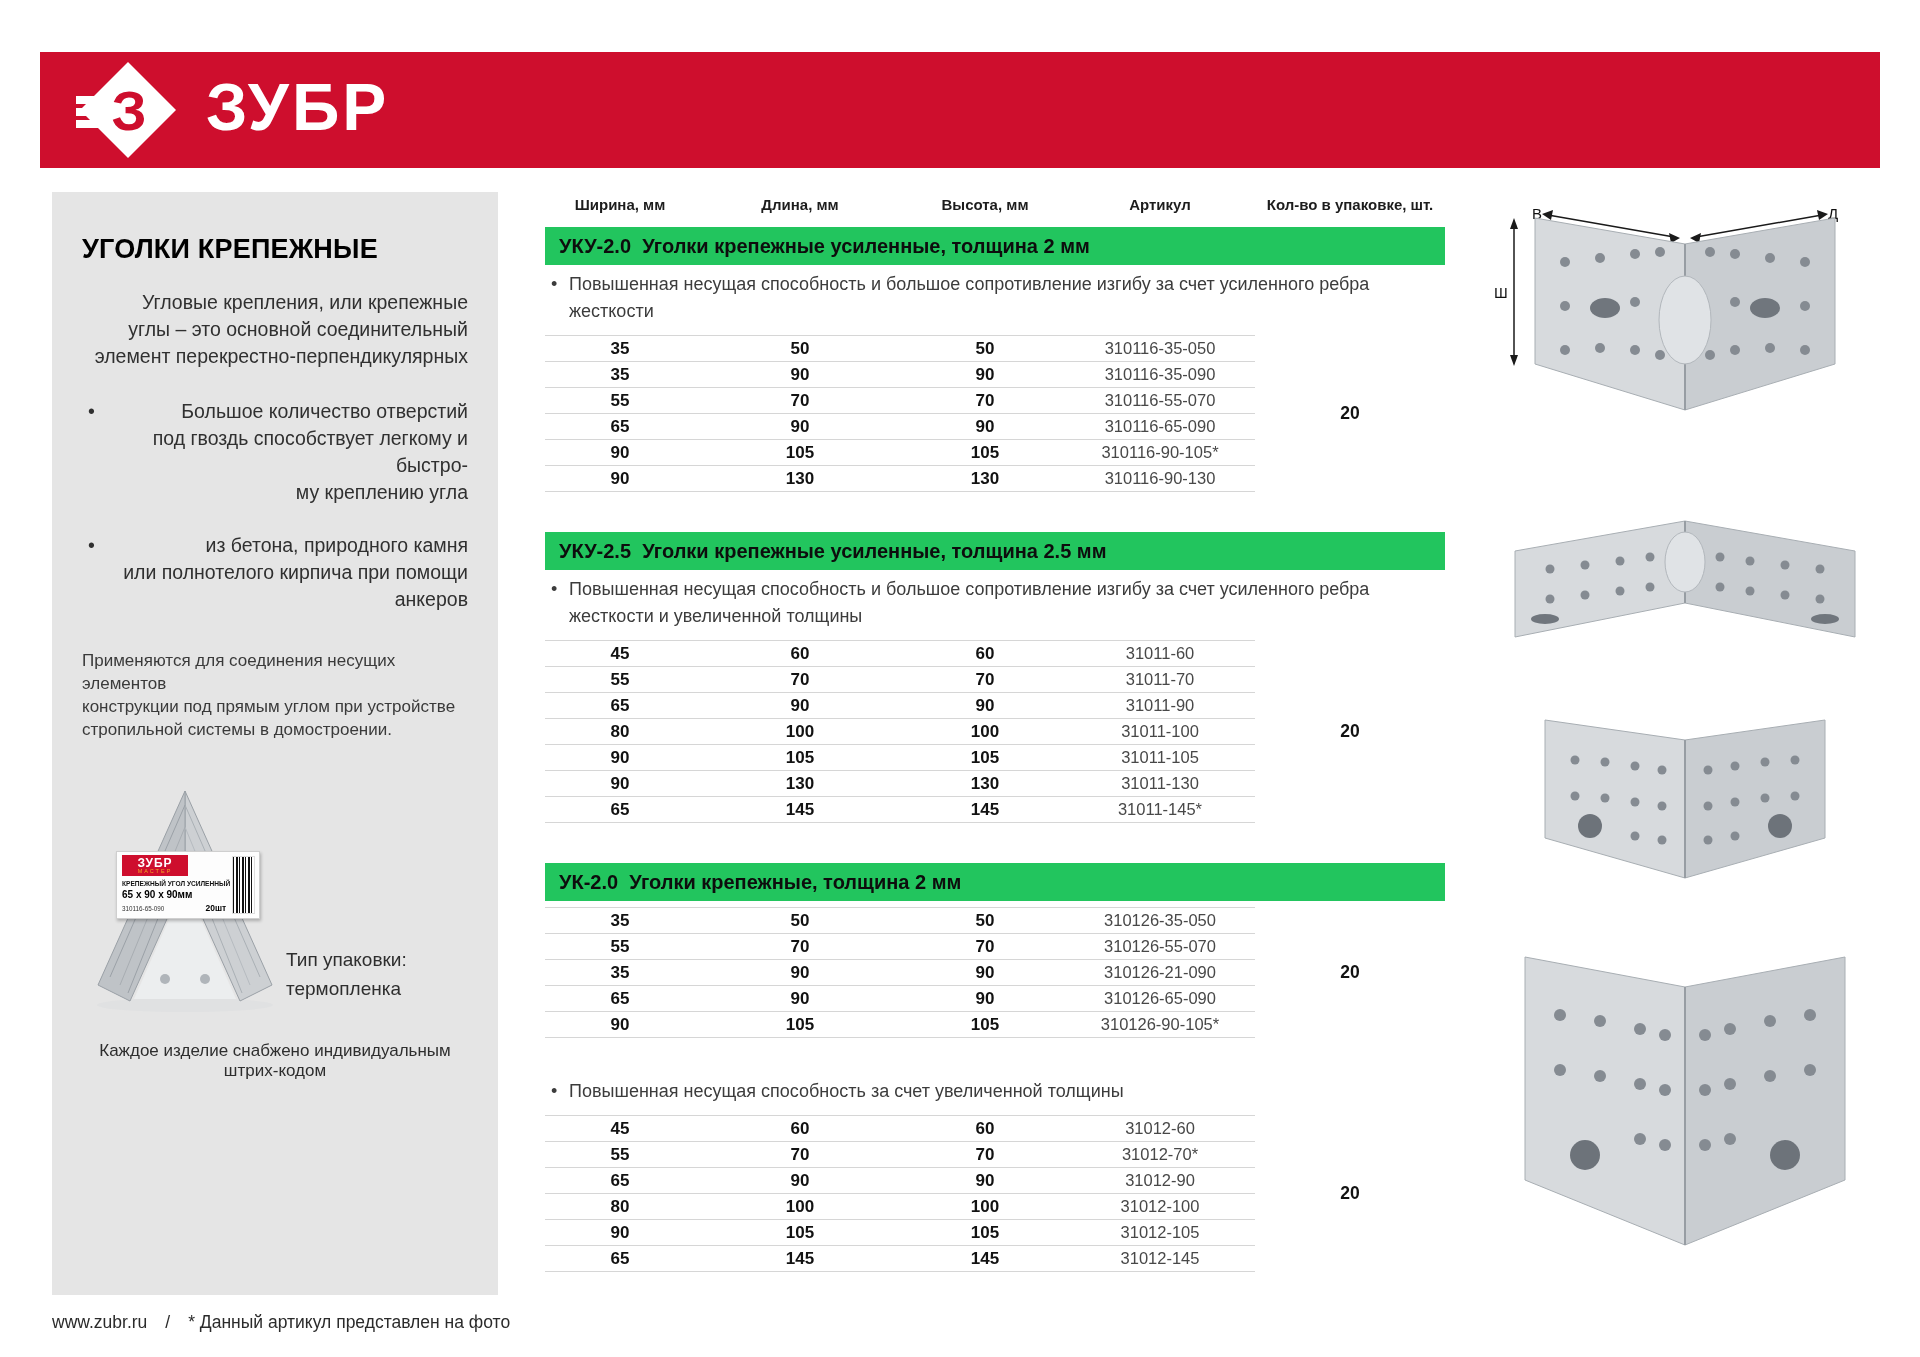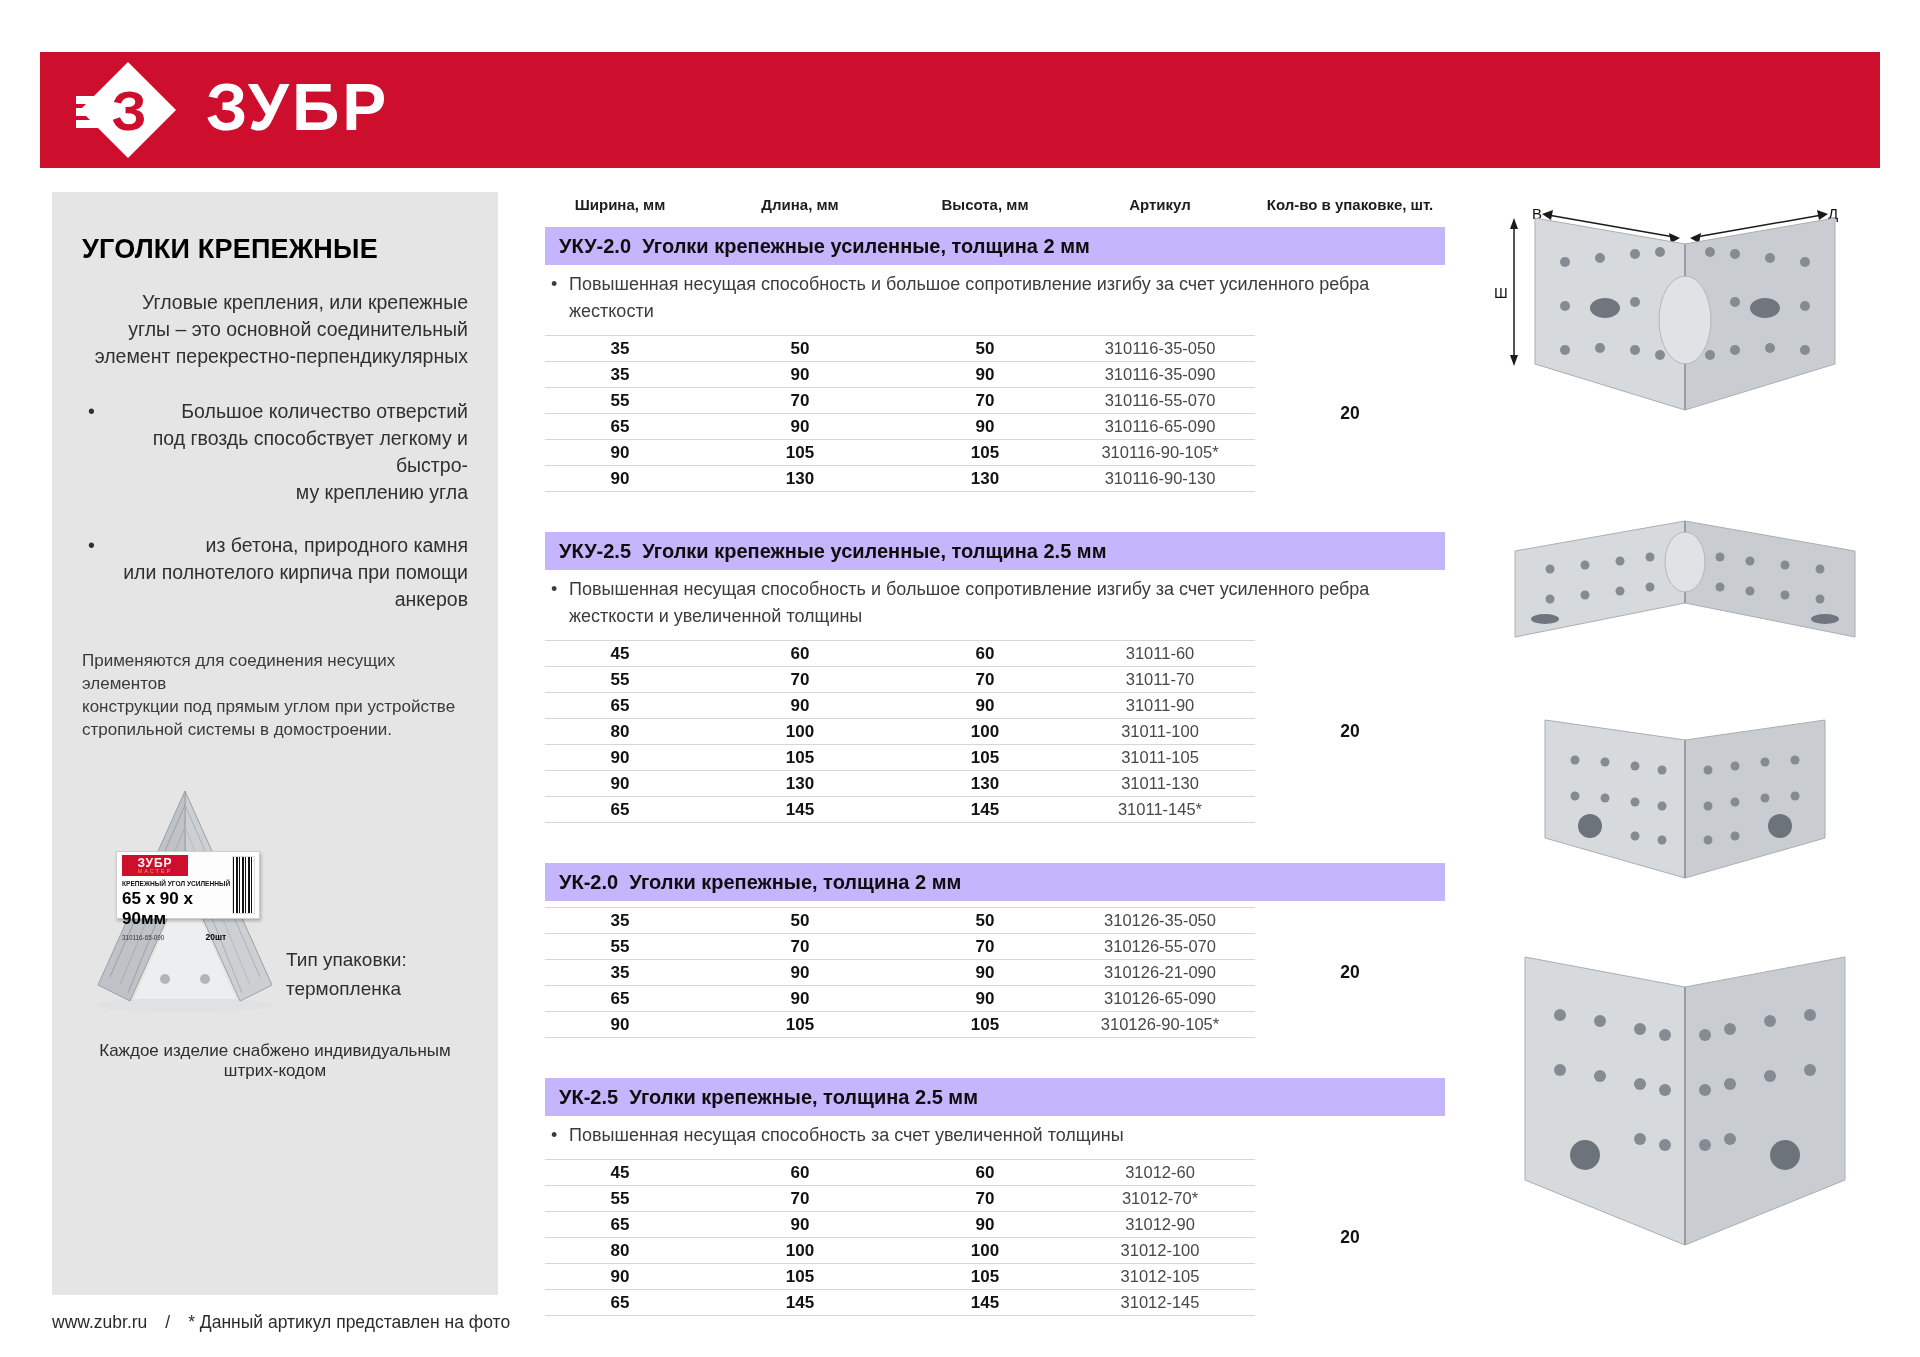--- a/index.html
+++ b/index.html
@@ -21,36 +21,36 @@
   .sb-bullet::before { content:"•"; position:absolute; left:6px; top:0; color:#303030; }
   .sb-note { font-size:17px; line-height:23px; color:#3a3a3a; margin-top:36px; }
   .pkg-wrap { position:relative; height:238px; margin-top:46px; }
   .pkg-stack { position:absolute; left:8px; top:0; }
   .pkg-label { position:absolute; left:34px; top:64px; width:144px; height:68px; background:#fdfdfd; border:1px solid #cfcfcf; box-shadow:1px 2px 3px rgba(0,0,0,.25); display:flex; }
   .pkg-main { flex:1; padding:3px 2px 2px 5px; }
   .pkg-brand { width:66px; height:21px; background:#ce0e2d; display:flex; flex-direction:column; align-items:center; justify-content:center; line-height:1; }
   .pkg-brand-z { color:#fff; font-weight:bold; font-size:12px; letter-spacing:1px; }
   .pkg-brand-sub { color:#f5a623; font-size:5.5px; letter-spacing:2px; }
   .pkg-prod { font-size:6.6px; font-weight:bold; color:#111; margin-top:4px; white-space:nowrap; }
-  .pkg-size { font-size:17px; font-weight:bold; color:#000; margin-top:2px; }
+  .pkg-size { font-size:10px; font-weight:bold; color:#000; margin-top:2px; }
   .pkg-art-row { display:flex; justify-content:space-between; align-items:center; margin-top:3px; padding-right:4px; }
   .pkg-art { font-size:6.3px; color:#333; }
   .pkg-qty { font-size:8.5px; font-weight:bold; color:#000; }
   .pkg-barcode { width:36px; margin:4px 4px 4px 0; background:repeating-linear-gradient(90deg,#111 0 1px,#fff 1px 3px,#111 3px 5px,#fff 5px 6px); border:1px solid #ddd; }
   .pkg-type { position:absolute; left:204px; top:158px; font-size:19px; line-height:29px; color:#2e2e2e; }
   .sb-barcode-note { font-size:17px; color:#2e2e2e; text-align:center; margin-top:16px; }
 
   
   .footer { position:absolute; left:52px; top:1312px; display:flex; align-items:baseline; gap:18px; font-size:17.5px; color:#2b2b2b; }
 
   
   .main { position:absolute; left:545px; top:196px; width:900px; }
   .col-headers { display:grid; grid-template-columns:150px 210px 160px 190px 190px; text-align:center; font-size:15px; font-weight:bold; color:#1d1d1d; margin-bottom:14px; }
   .tsec { margin-bottom:40px; }
-  .sec-bar { height:38px; background:#c4b5fd; display:flex; align-items:center; padding-left:14px; margin-bottom:6px; }
+  .sec-bar { height:38px; background:#22c55e; display:flex; align-items:center; padding-left:14px; margin-bottom:6px; }
   .sec-title { font-size:20px; font-weight:bold; color:#0d0d0d; white-space:pre; }
   .bullet { position:relative; padding-left:22px; margin:4px 0 10px 2px; font-size:18px; line-height:27px; color:#3c3c3c; }
   .bullet::before { content:"•"; position:absolute; left:4px; top:0; }
   .sec-body { display:flex; }
   .sec-rows { width:710px; border-bottom:1px solid #d6d6d6; }
   .trow { display:grid; grid-template-columns:150px 210px 160px 190px; height:26px; align-items:center; text-align:center; border-top:1px solid #d6d6d6; }
   .cell.num { font-size:17px; font-weight:bold; color:#121212; }
   .cell.art { font-size:16.5px; color:#484848; }
   .sec-qty { width:190px; display:flex; align-items:center; justify-content:center; font-size:17.5px; font-weight:bold; color:#121212; }
 
@@ -295,23 +295,20 @@
                 <span class="cell num">105</span>
                 <span class="cell num">105</span>
                 <span class="cell art">310126-90-105*</span>
               </div>
             </div>
         <div class="sec-qty">20</div>
       </div>
     </section>
 
     <section class="tsec">
-      <div class="sec-bar">
-        <span class="sec-title">УК-2.5  Уголки крепежные, толщина 2.5 мм</span>
-      </div>
       <div class="bullet">
             <div>Повышенная несущая способность за счет увеличенной толщины</div>
           </div>
       <div class="sec-body">
         <div class="sec-rows">
               <div class="trow">
                 <span class="cell num">45</span>
                 <span class="cell num">60</span>
                 <span class="cell num">60</span>
                 <span class="cell art">31012-60</span>

